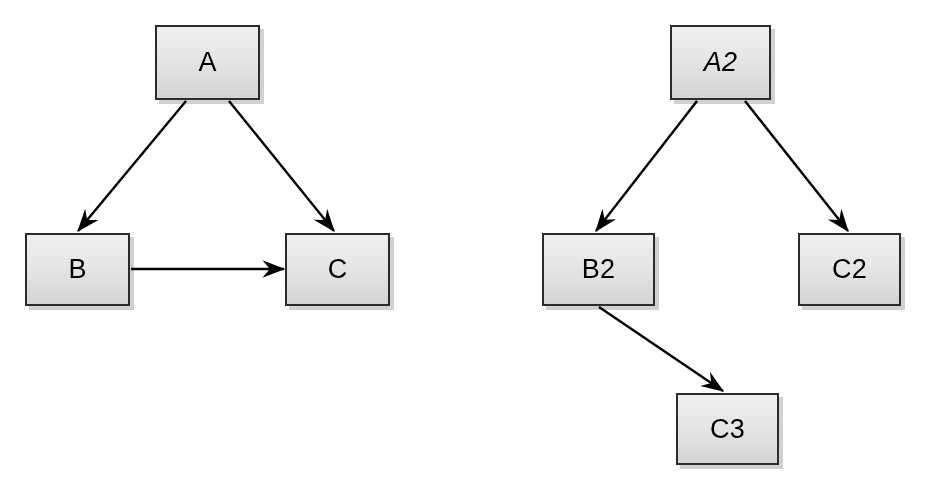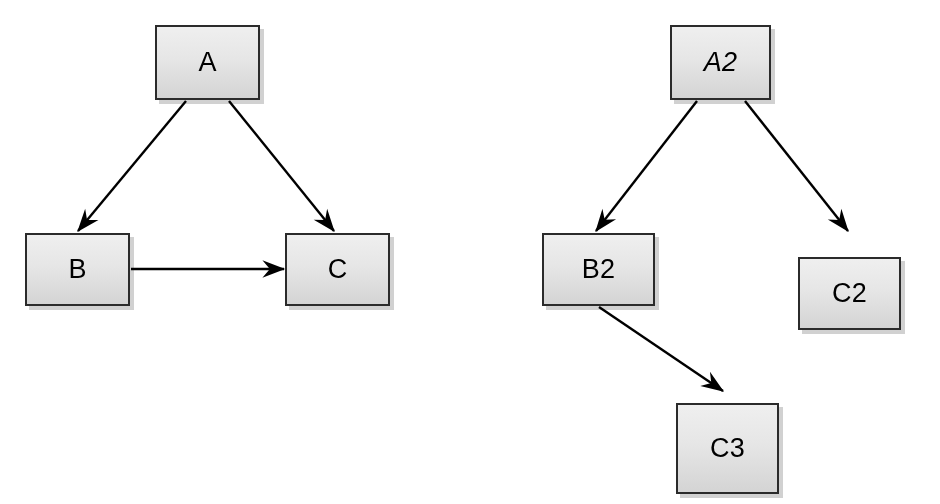--- a/index.html
+++ b/index.html
@@ -76,21 +76,21 @@
       </div>
       <div class="node" style="left: 285px; top: 233px; width: 105px; height: 73px;">
         <span class="node-label">C</span>
       </div>
       <div class="node" style="left: 670px; top: 25px; width: 101px; height: 75px; font-style: italic;">
         <span class="node-label">A2</span>
       </div>
       <div class="node" style="left: 542px; top: 233px; width: 113px; height: 73px;">
         <span class="node-label">B2</span>
       </div>
-      <div class="node" style="left: 798px; top: 233px; width: 103px; height: 73px; margin-top: 24px;">
+      <div class="node" style="left: 798px; top: 233px; width: 103px; height: 73px;">
         <span class="node-label">C2</span>
       </div>
-      <div class="node" style="left: 676px; top: 403px; width: 103px; height: 91px;">
+      <div class="node" style="left: 676px; top: 393px; width: 103px; height: 72px;">
         <span class="node-label">C3</span>
       </div>
     </div>
 
 </div>
 
 </body></html>

